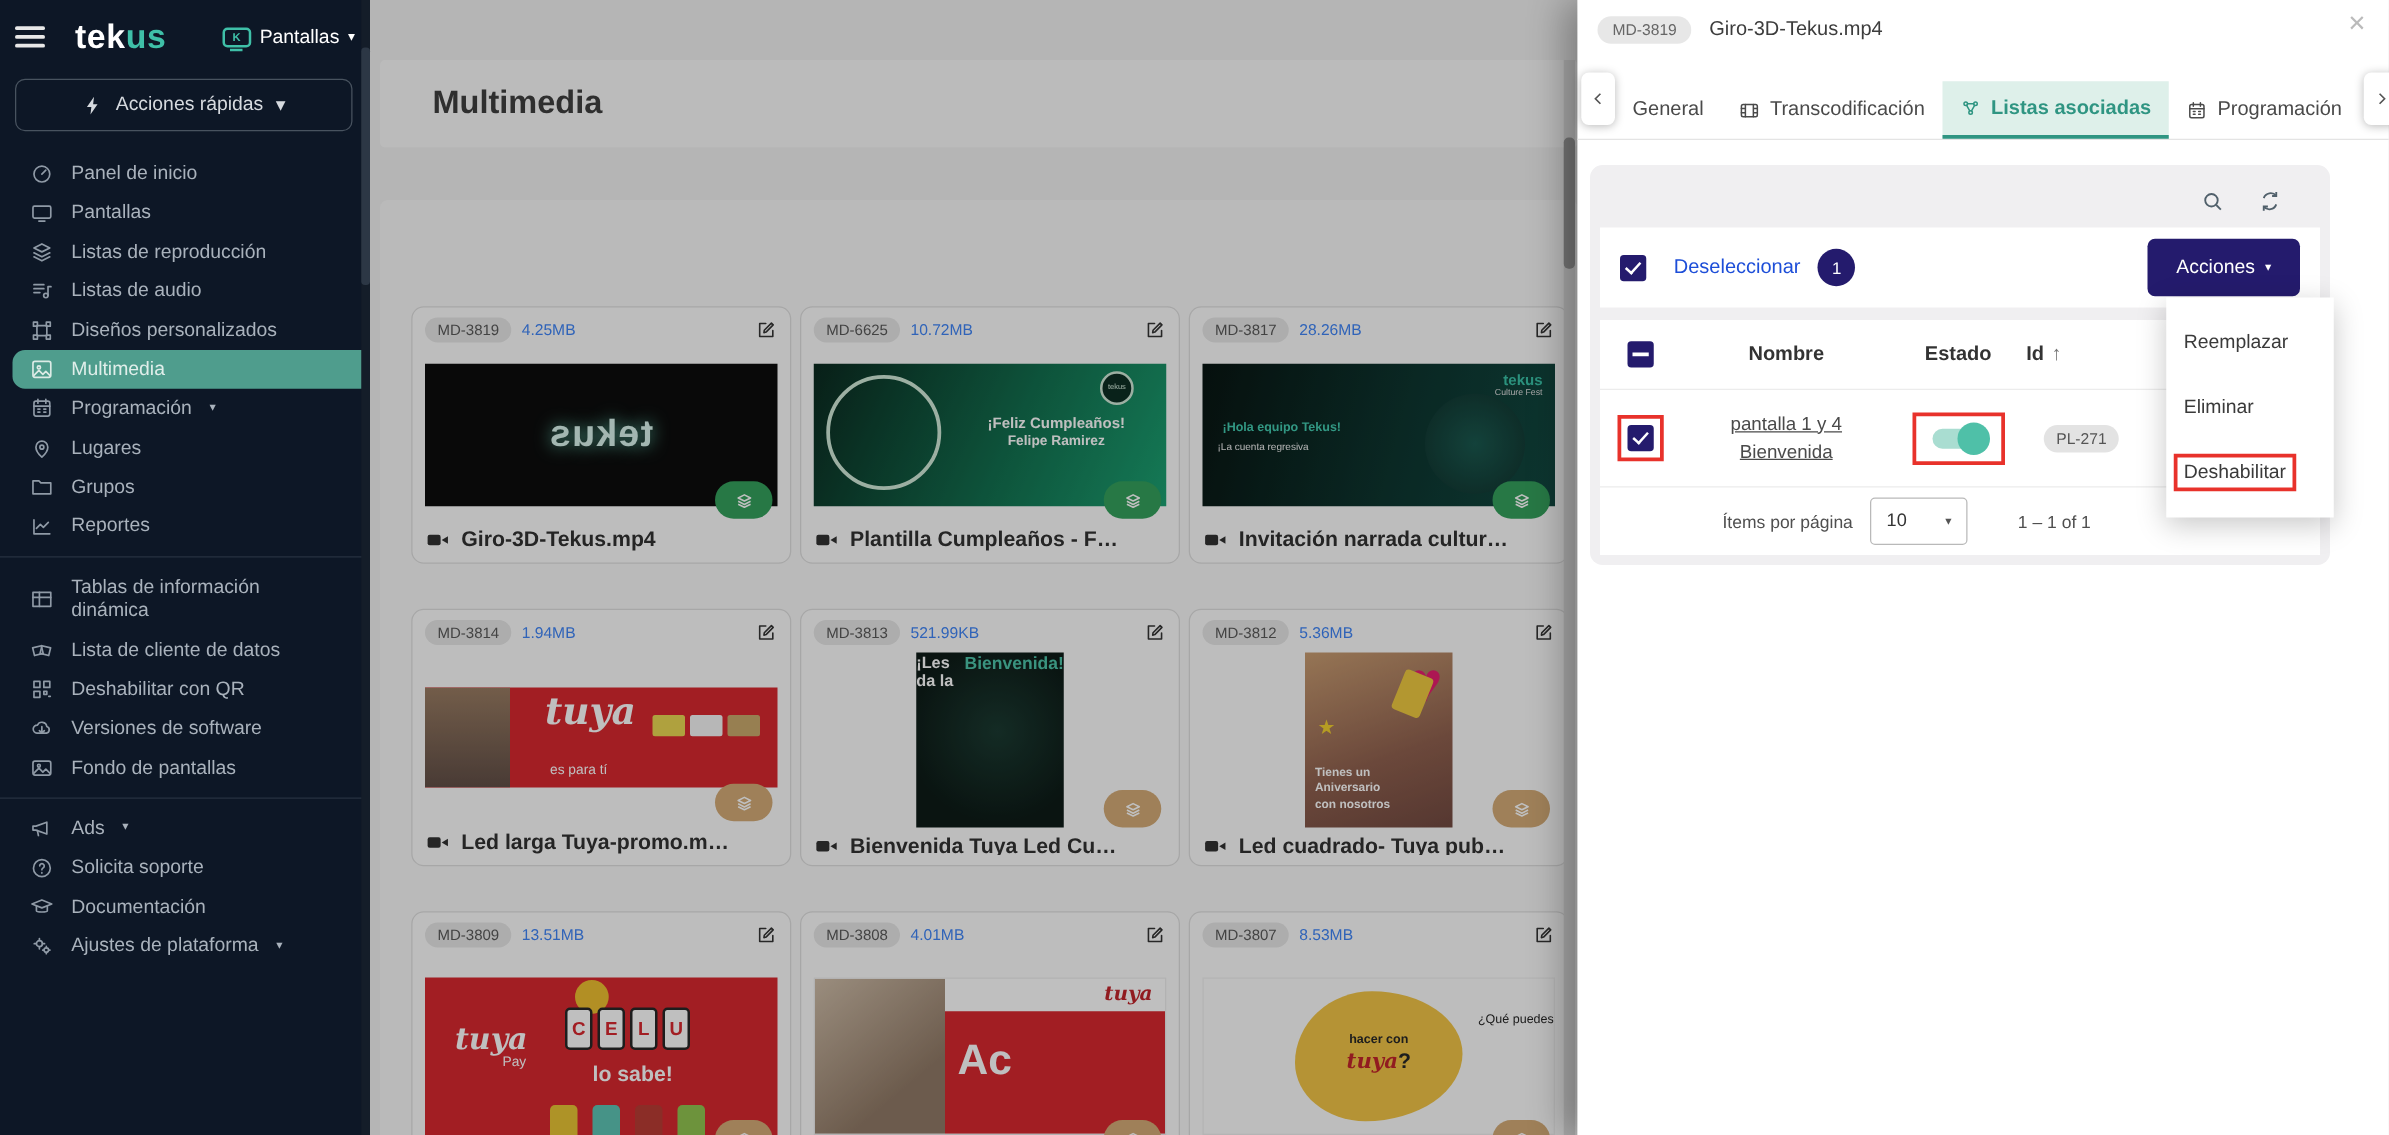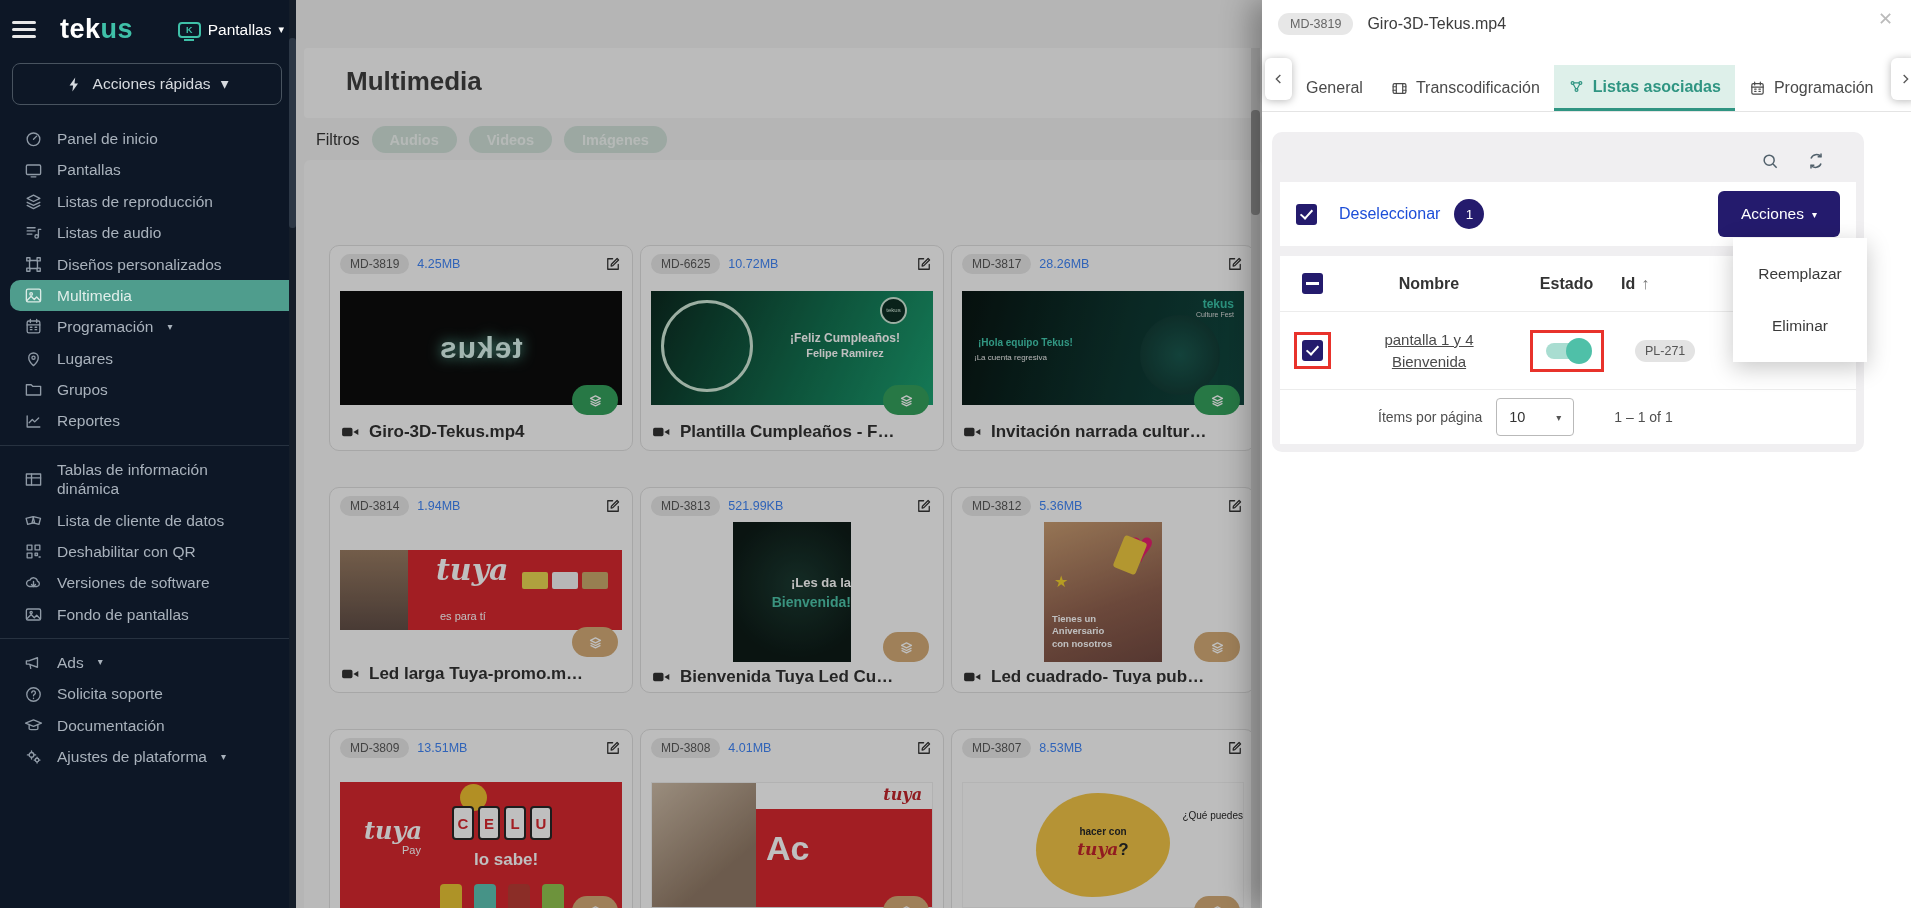--- a/index.html
+++ b/index.html
@@ -85,21 +85,21 @@
       background:radial-gradient(circle,#14544a,#0a2d28);}
   .th-banner{width:100%;height:80px;background:#d8232a;}
   .th-banner .person{position:absolute;left:0;top:0;width:68px;height:100%;
       background:linear-gradient(180deg,#97795f,#5d4a42);}
   .th-banner .scr{position:absolute;left:96px;top:2px;font-size:30px;color:#fff;font-style:italic;
       font-weight:bold;font-family:"DejaVu Serif",serif;}
   .th-banner .sub{position:absolute;left:100px;bottom:8px;color:#fff;font-size:11px;}
   .th-banner .cards3{position:absolute;right:14px;top:22px;display:flex;gap:4px;}
   .th-banner .cards3 i{width:26px;height:17px;border-radius:2px;display:block;}
   .th-bienv{width:118px;height:140px;background:radial-gradient(circle at 55% 45%,#15352c 0%,#071511 72%);
-      display:flex;flex-direction:column;align-items:flex-end;justify-content:center;gap:4px;}
+      display:flex;flex-direction:row;align-items:flex-start;justify-content:center;gap:4px;}
   .th-bienv .b1{color:#fff;font-weight:bold;font-size:13px;}
   .th-bienv .b2{color:#49c3a8;font-weight:bold;font-size:14px;}
   .th-aniv{width:118px;height:140px;background:linear-gradient(160deg,#c79a6e,#8c5c4a 60%,#6e453c);}
   .th-aniv .heart{position:absolute;right:8px;top:0;font-size:44px;color:#e61a6b;}
   .th-aniv .ycard{position:absolute;right:20px;top:16px;width:24px;height:34px;background:#efc93c;
       transform:rotate(22deg);border-radius:3px;}
   .th-aniv .star{position:absolute;left:10px;top:50px;color:#f2cf2a;font-size:16px;}
   .th-aniv .al{position:absolute;left:8px;bottom:12px;color:#fff;font-weight:bold;font-size:9.5px;line-height:1.3;}
   .th-celu{width:100%;height:126px;background:#d8232a;}
   .th-celu .cl-brand{position:absolute;left:24px;top:34px;color:#fff;font-size:24px;font-style:italic;
@@ -177,21 +177,21 @@
   .toggle{width:42px;height:16px;background:#a9ddd1;border-radius:8px;position:relative;margin:5px 8px;cursor:pointer;}
   .toggle::after{content:'';position:absolute;right:-4px;top:-5px;width:26px;height:26px;border-radius:50%;background:#4fc0a8;}
   .tag{background:#e3e3e3;border-radius:12px;padding:4px 10px;font-size:12.5px;color:#555;display:inline-block;margin-left:14px;}
   .pag{height:54px;display:flex;align-items:center;gap:14px;padding-left:98px;font-size:14px;color:#4f4f4f;}
   .psel{width:78px;height:38px;border:1px solid #b9b9b9;border-radius:4px;display:flex;align-items:center;
       justify-content:space-between;padding:0 12px;font-size:14.5px;color:#333;cursor:pointer;}
   .psel .car{font-size:10px;color:#555;}
   .range{margin-left:26px;}
   .menu{position:absolute;right:44px;top:238px;width:134px;background:#fff;
       box-shadow:0 6px 22px rgba(0,0,0,.22);z-index:8;padding:10px 0;}
-  .menu-item{padding:17px 14px;font-size:15.5px;color:#3a3a3a;cursor:pointer;text-align:center;}
+  .menu-item{padding:17px 14px;font-size:15.5px;color:#3a3a3a;cursor:pointer;}
   .hl-text{border:3px solid #e8322b;padding:3px 5px;display:inline-block;margin:-6px -8px;}
 </style>
 </head>
 <body>
 
 <div class="sidebar">
   <div class="sb-top">
     <div class="burger">
         <i></i>
         <i></i>
@@ -404,26 +404,20 @@
     </div>
   <div class="sb-scroll">
       <div class="sb-thumb"></div>
     </div>
 </div>
 
 <div class="main">
   <div class="m-header-card">
     <div class="m-title">Multimedia</div>
   </div>
-  <div class="filters-row">
-    <span>Filtros</span>
-  <span class="chip">Audios</span>
-      <span class="chip">Videos</span>
-      <span class="chip">Imágenes</span>
-    </div>
   <div class="content-panel">
     <div class="grid">
         <div class="card">
           <div class="card-top">
             <span class="id-pill">MD-3819</span>
             <span class="size">4.25MB</span>
             <span class="edit">
               <svg viewBox="0 0 24 24" fill="none" stroke="currentColor" stroke-width="1.7" stroke-linecap="round" stroke-linejoin="round">
                 <path d="M11.5 5H5v14h14v-6.5"></path>
                 <path d="M9.5 14.8l2.3-.6 7.6-7.6-1.9-1.9-7.6 7.6z"></path>
@@ -848,14 +842,15 @@
           <span class="car">▾</span>
         </span>
         <span class="range">1 – 1 of 1</span>
       </div>
     </div>
   </div>
 
   <div class="menu">
       <div class="menu-item">Reemplazar</div>
       <div class="menu-item">Eliminar</div>
+      <div class="menu-item"><span class="hl-text">Deshabilitar</span></div>
     </div>
 </div>
 
 </body></html>

